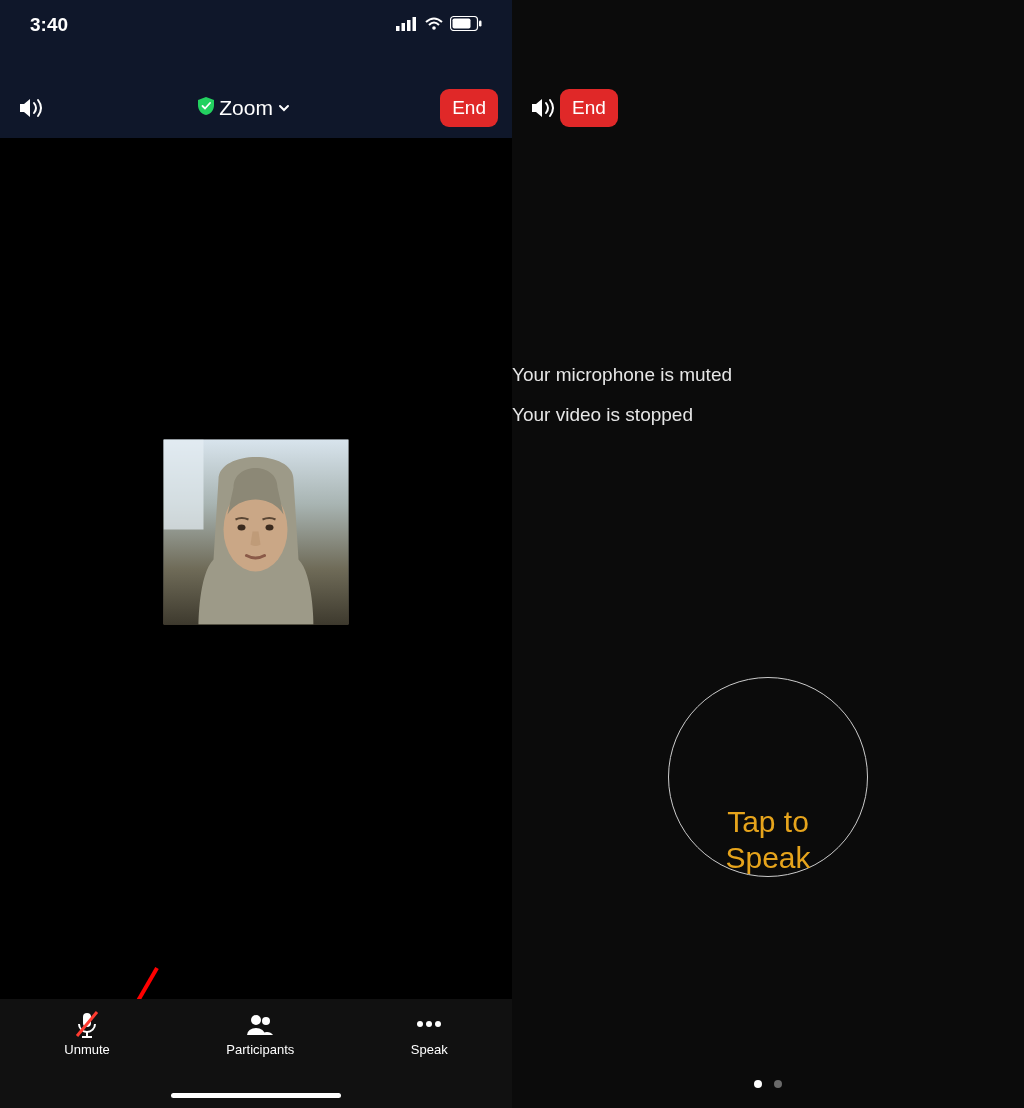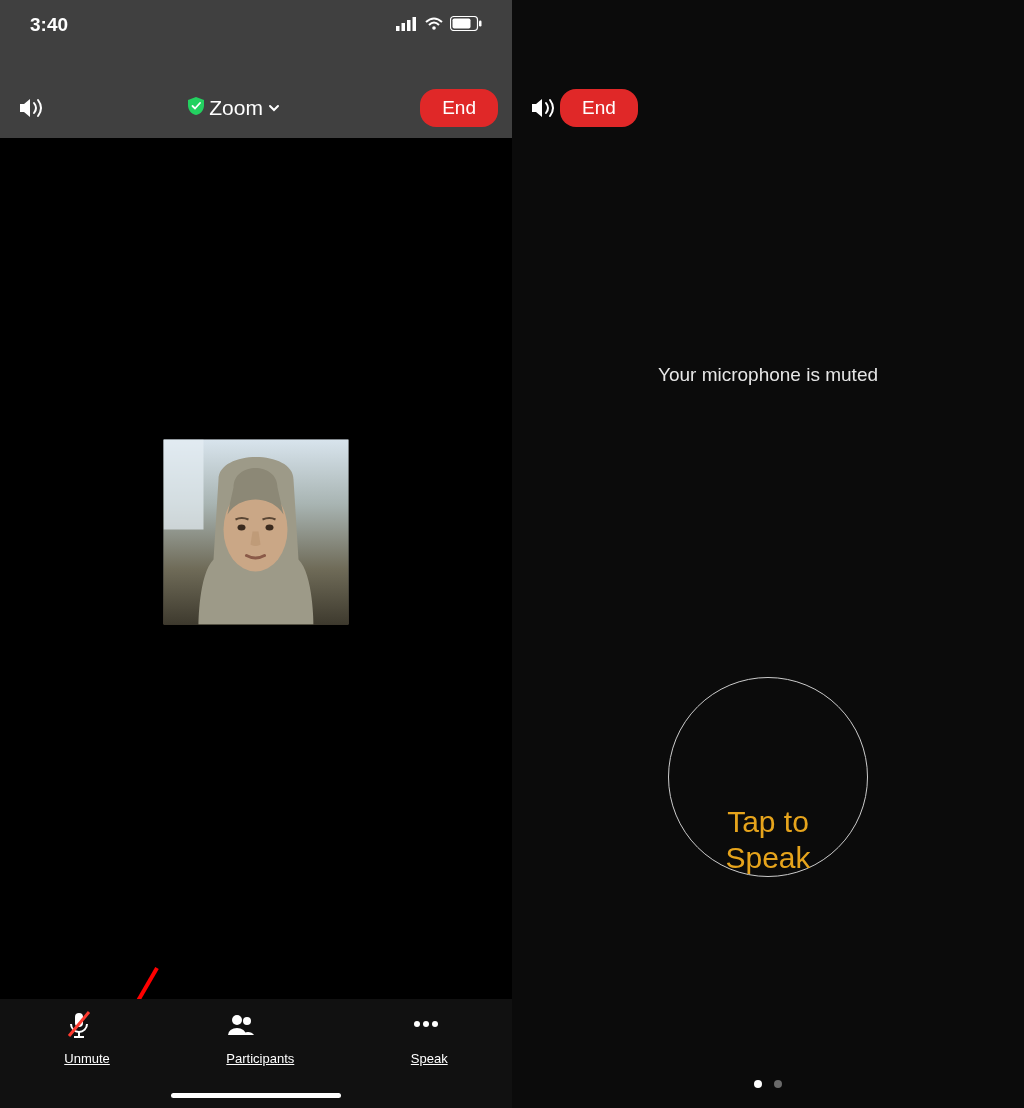--- a/index.html
+++ b/index.html
@@ -4,21 +4,21 @@
 <style>
   * { margin: 0; padding: 0; box-sizing: border-box; }
   body {
     background: #0a0a0a;
     width: 1024px;
     height: 1108px;
     overflow: hidden;
     font-family: -apple-system, "SF Pro Text", Helvetica, Arial, sans-serif;
     display: flex;
   }
-  .pane { width: 512px; height: 1108px; background:#404040; position:relative; }
+  .pane { width: 512px; height: 1108px; background:#0f172a; position:relative; }
 
   
   .statusbar {
     position:absolute; top:0; left:0; right:0; height:50px;
     display:flex; justify-content:space-between; align-items:center;
     padding:0 30px; color:#fff; font-size:19px; font-weight:600;
   }
   .status-right { display:flex; align-items:center; gap:6px; }
 
   
@@ -26,21 +26,21 @@
     position:absolute; top:80px; left:0; right:0; height:56px;
     display:flex; align-items:center; padding:0 14px;
   }
   .speaker-btn { width:34px; height:34px; display:flex; align-items:center; justify-content:center; }
   .header-title {
     flex:1; display:flex; align-items:center; justify-content:center; gap:4px;
     color:#fff; font-size:21px; font-weight:500;
   }
   .end-btn {
     background:#e02828; color:#fff; font-size:19px; font-weight:500;
-    padding:8px 22px; border:none; border-radius:16px;
+    padding:8px 12px; border:none; border-radius:9px;
   }
 
   
   .video-area {
     position:absolute; top:138px; left:0; right:0; bottom:109px;
     background:#000;
   }
   .avatar {
     position:absolute; width:185px; height:185px; left:50%; top:50%;
     transform:translate(-50%,-70%);
@@ -49,35 +49,35 @@
   }
   .avatar svg { width:100%; height:100%; display:block; }
 
   
   .toolbar {
     position:absolute; bottom:0; left:0; right:0; height:109px;
     background:#111; display:flex; justify-content:space-around;
     padding:10px 6px 0 6px;
   }
   .tool {
-    display:flex; flex-direction:column; gap:12px;
-    color:#fff; font-size:13px;text-decoration:underline;
+    display:flex; flex-direction:column; align-items:center; gap:3px;
+    color:#fff; font-size:13px;
   }
   .tool.accent { color:#23d160; }
   .tool .iconbox { width:30px; height:30px; display:flex; align-items:center; justify-content:center; }
   .sharebox { width:30px; height:30px; background:#23d160; border-radius:6px; display:flex; align-items:center; justify-content:center; }
 
   .home-indicator {
     position:absolute; bottom:10px; left:50%; transform:translateX(-50%);
     width:170px; height:5px; background:#fff; border-radius:3px;
   }
 
   
   .status-lines {
-    position:absolute; top:350px; left:0; right:0; text-align:center;
+    position:absolute; top:350px; left:0; right:0; text-align:left;
     color:#e6e6e6; font-size:19px; line-height:1.6;
   }
   .status-lines p { margin:10px 0; }
 
   .tap-circle {
     position:absolute; left:50%; top:777px; transform:translate(-50%,-50%);
     width:200px; height:200px; border:1.5px solid #ccc; border-radius:50%;
     display:flex; align-items:flex-end; justify-content:center; text-align:center;
     color:#e6a41c; font-size:30px; line-height:1.2;
   }
@@ -239,20 +239,21 @@
             <path d="M18 10 Q22 15 18 20"></path>
             <path d="M22 7 Q28 15 22 23"></path>
           </g>
         </svg>
     </div>
     <button class="end-btn">End</button>
   </div>
 
   <div class="status-lines">
     <p>Your microphone is muted</p>
+    <p>Your video is stopped</p>
   </div>
 
   <div class="tap-circle">
     <span style="white-space:pre-line">Tap to
 Speak</span>
   </div>
 
   <div class="dots">
     <div class="dot active"></div>
     <div class="dot"></div>

